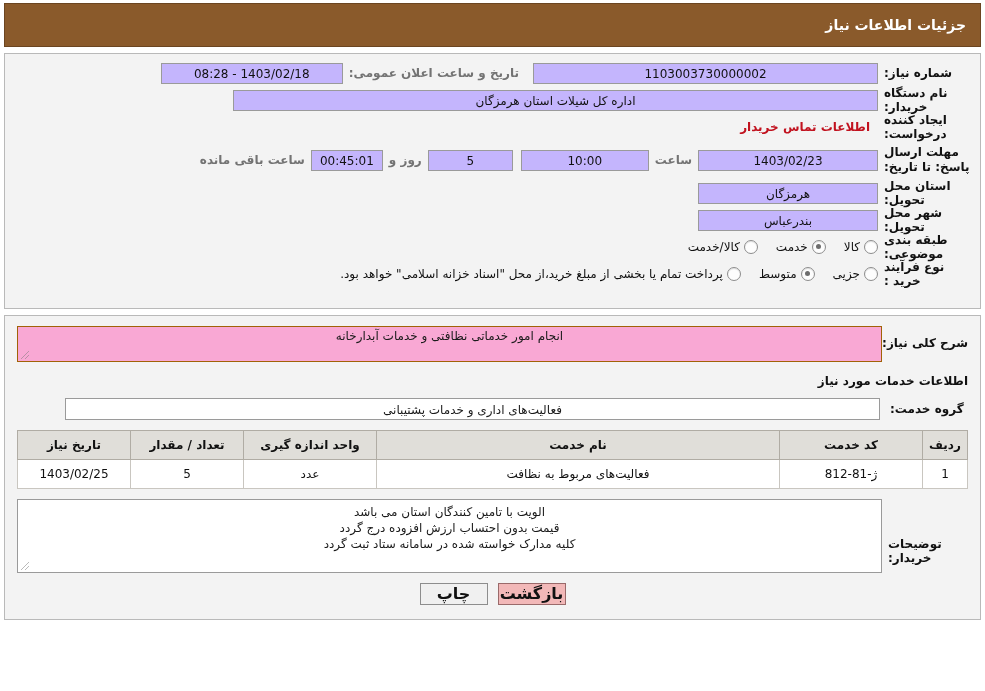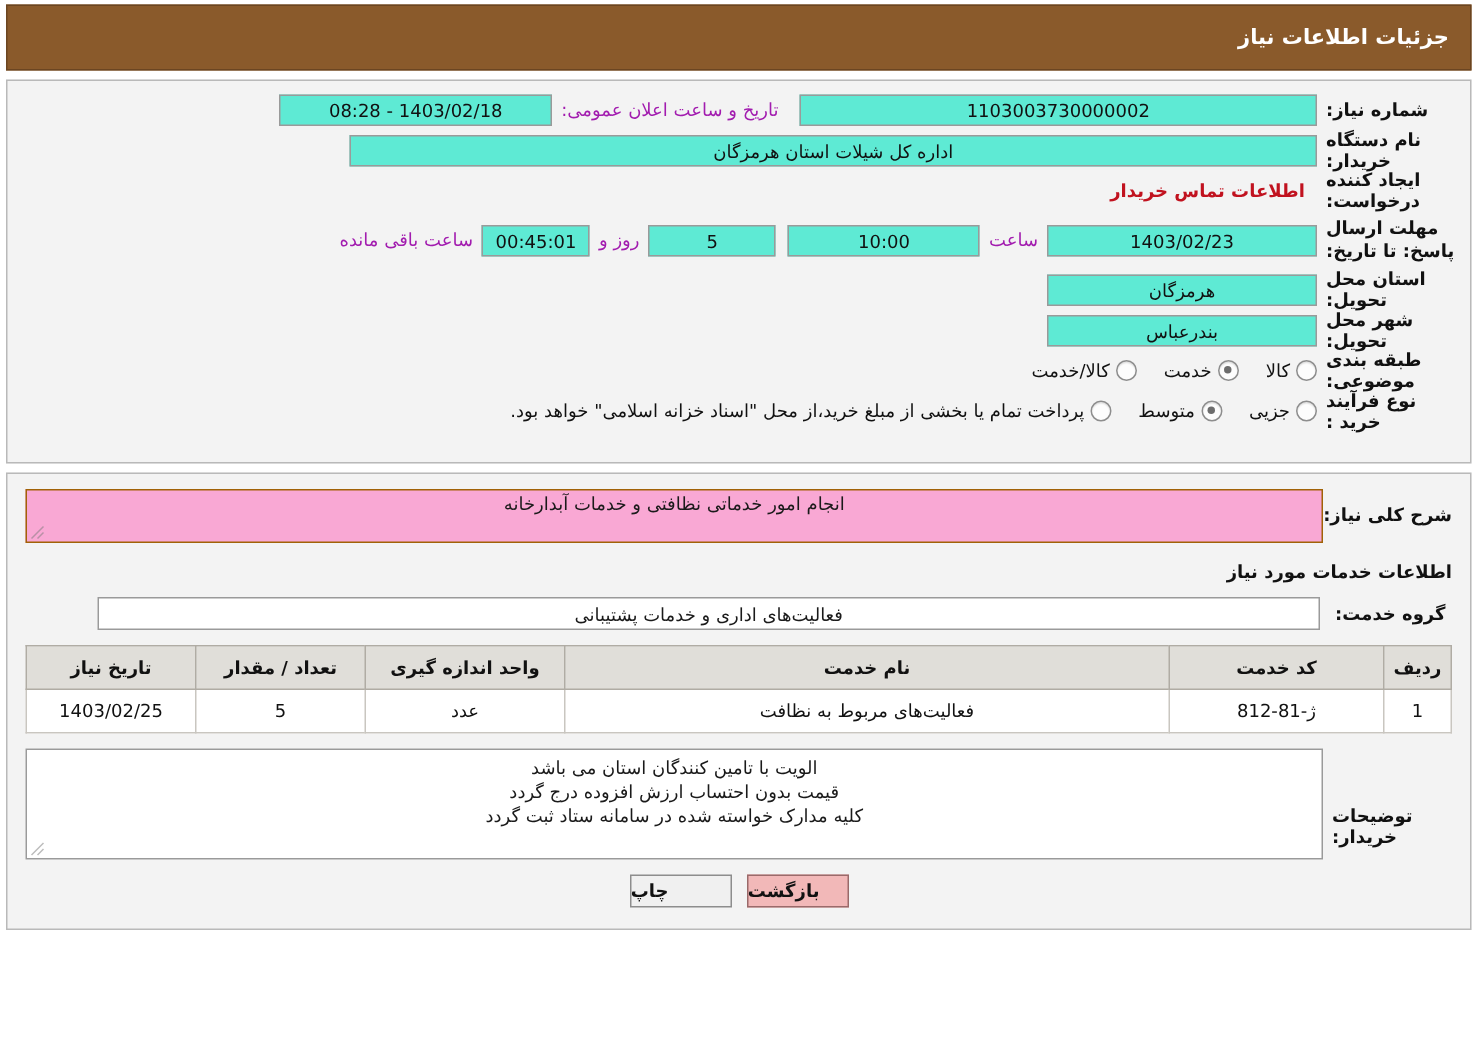--- a/index.html
+++ b/index.html
@@ -83,36 +83,36 @@
     font-weight:bold;
     color:#111;
     text-align:left;
     width:92px;
     flex:none;
     padding-left:6px;
     box-sizing:border-box;
   }
   .fld{
     border:1px solid #9a9a9a;
-    background:#5eead4;
+    background:#c4b5fd;
     height:21px;
     line-height:21px;
     font-size:12px;
     padding:0 6px;
     box-sizing:border-box;
     text-align:center;
     color:#111;
     overflow:hidden;
     white-space:nowrap;
   }
   .sep{width:8px;flex:none;}
   .inline-lbl{
     font-size:12px;
-    font-weight:normal;
-    color:#a21caf;
+    font-weight:bold;
+    color:#737373;
     padding:0 6px;
     white-space:nowrap;
   }
   .link{
     color:#c1121f;
     font-size:12px;
     font-weight:bold;
     white-space:nowrap;
     padding-right:8px;
     cursor:pointer;
@@ -232,23 +232,23 @@
     justify-content:center;
     align-items:center;
     gap:10px;
     margin-top:10px;
     padding-bottom:6px;
   }
   .btn{
     border:1px solid #8d8d8d;
     height:22px;
     min-width:68px;
-    font-size:12px;
-    font-weight:bold;
-    text-align:left;
+    font-size:16px;
+    font-weight:bold;
+    text-align:center;
     line-height:20px;
     box-sizing:border-box;
     cursor:pointer;
   }
   .btn.print{background:#f0f0f0;color:#111;}
   .btn.back{background:#f2b8b8;color:#111;border-color:#9a6a6a;}
 </style>
 </head>
 <body>
 

